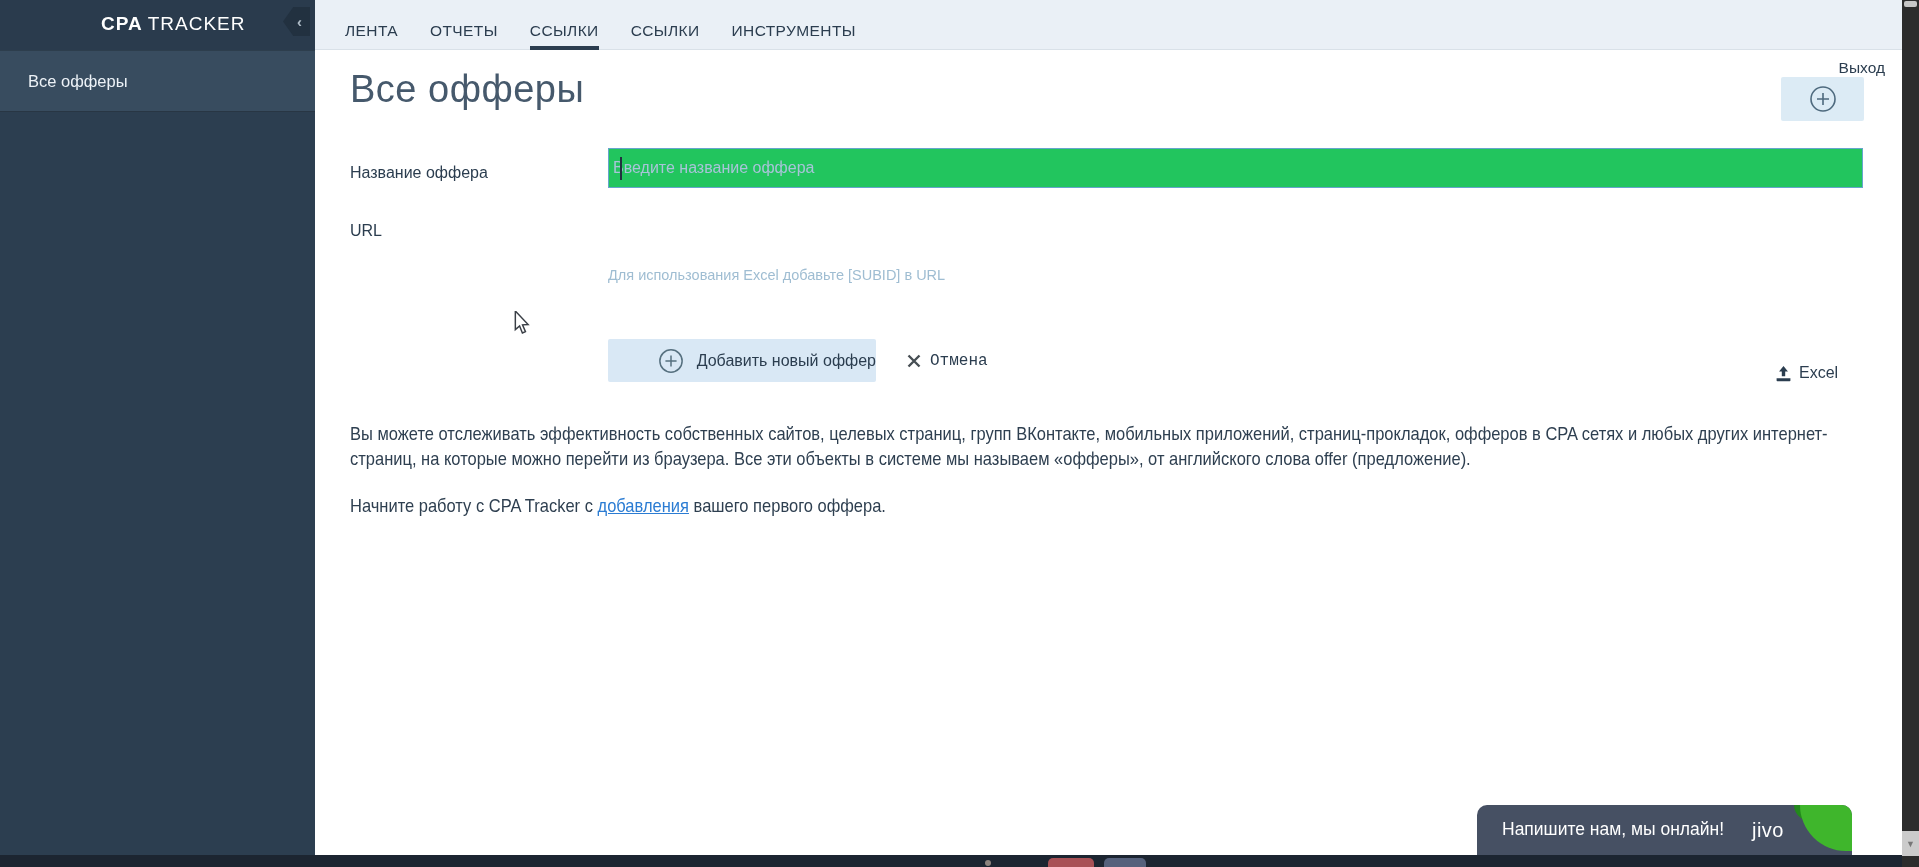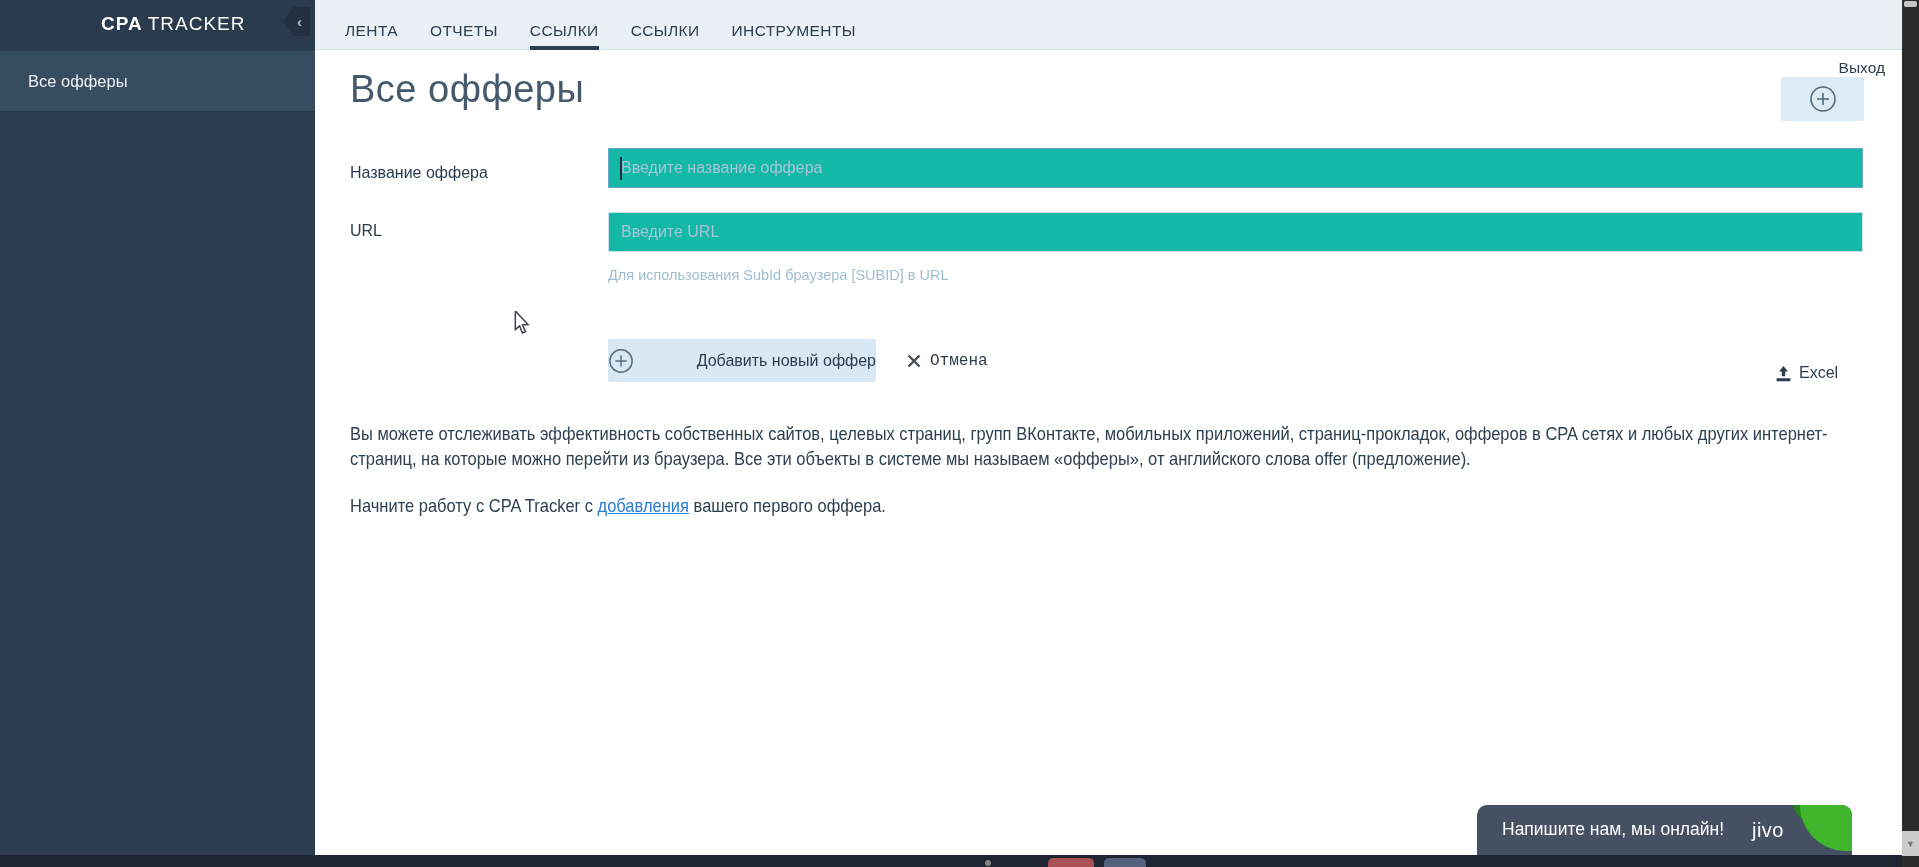--- a/index.html
+++ b/index.html
@@ -31,30 +31,30 @@
     font-size:16.5px; color:#edf2f7; cursor:pointer; }
   .side-item.active { background:#384c5f; border-top:1px solid rgba(0,0,0,.18); border-bottom:1px solid rgba(0,0,0,.28); }
 
   
   .content { left:315px; top:50px; width:1587px; height:817px; background:#fff; z-index:1; }
   .page-title { position:absolute; left:35px; top:18px; font-size:38px; font-weight:300; color:#46596c; letter-spacing:.5px; }
   .plus-btn { position:absolute; left:1466px; top:27px; width:83px; height:44px; background:#dcebf5;
     border:none; border-radius:2px; display:flex; align-items:center; justify-content:center; cursor:pointer; }
 
   .form-label { position:absolute; left:35px; font-size:16px; color:#2b3d4f; }
-  .txt-input { position:absolute; left:293px; width:1255px; height:40px; background:#14b8a6;
-    border:1px solid #cddfec; padding:0 12px; font-size:16px; color:#2b3d4f; outline:none;
+  .txt-input { position:absolute; left:293px; width:1255px; height:40px; background:#22c55e;
+    border:1px solid #cddfec; padding:0 4px; font-size:16px; color:#2b3d4f; outline:none;
     font-family:"Liberation Sans", sans-serif; }
   .txt-input::placeholder { color:#a8c4d8; opacity:1; }
   .txt-input.focused { border-color:#66a5cc; }
   .caret { position:absolute; left:305px; top:107px; width:1.5px; height:23px; background:#22313f; }
   .hint { position:absolute; left:293px; top:217px; font-size:14.5px; color:#9fbdd2; }
 
   .submit-btn { position:absolute; left:293px; top:289px; width:268px; height:43px; background:#d9e8f5;
-    border:none; border-radius:2px; display:flex; align-items:center; justify-content:space-between; gap:13px;
+    border:none; border-radius:2px; display:flex; align-items:center; justify-content:flex-end; gap:13px;
     font-size:16px; color:#2b3d4f; cursor:pointer; font-family:"Liberation Sans", sans-serif; }
   .cancel-btn { position:absolute; left:592px; top:289px; height:43px; display:flex; align-items:center; gap:9px;
     background:none; border:none; font-size:16px; color:#2b3d4f; cursor:pointer; font-family:Liberation Mono, monospace; }
   .excel-btn { position:absolute; left:1460px; top:289px; height:43px; display:flex; align-items:flex-end; gap:7px;
     background:none; border:none; font-size:16px; color:#2b3d4f; cursor:pointer; font-family:"Liberation Sans", sans-serif; }
 
   .para { position:absolute; left:35px; color:#2e3f50; font-size:19px; line-height:25px;
     width:1715px; transform:scaleX(0.868); transform-origin:left top; }
   .para-1 { top:371px; }
   .para-2 { top:443px; }
@@ -113,23 +113,22 @@
       <circle cx="14" cy="14" r="12" fill="none" stroke="#4e6a7e" stroke-width="1.6"></circle>
       <path d="M14 8 V20 M8 14 H20" stroke="#4e6a7e" stroke-width="1.6" fill="none"></path>
     </svg>
   </button>
 
   <div class="form-label" style="top:114px;">Название оффера</div>
   <input class="txt-input focused" style="top: 98px;" type="text" placeholder="Введите название оффера">
   <div class="caret"></div>
 
   <div class="form-label" style="top:172px;">URL</div>
-  <input class="txt-input" style="top: 162px;" type="text" placeholder="Введите URL">
 
-  <div class="hint">Для использования SubId браузера [SUBID] в URL</div>
+  <div class="hint">Для использования Excel добавьте [SUBID] в URL</div>
 
   <button class="submit-btn">
     <svg width="26" height="26" viewBox="0 0 28 28">
       <circle cx="14" cy="14" r="12" fill="none" stroke="#56707f" stroke-width="1.6"></circle>
       <path d="M14 8 V20 M8 14 H20" stroke="#56707f" stroke-width="1.6" fill="none"></path>
     </svg>
     <span>Добавить новый оффер</span>
   </button>
 
   <button class="cancel-btn">

